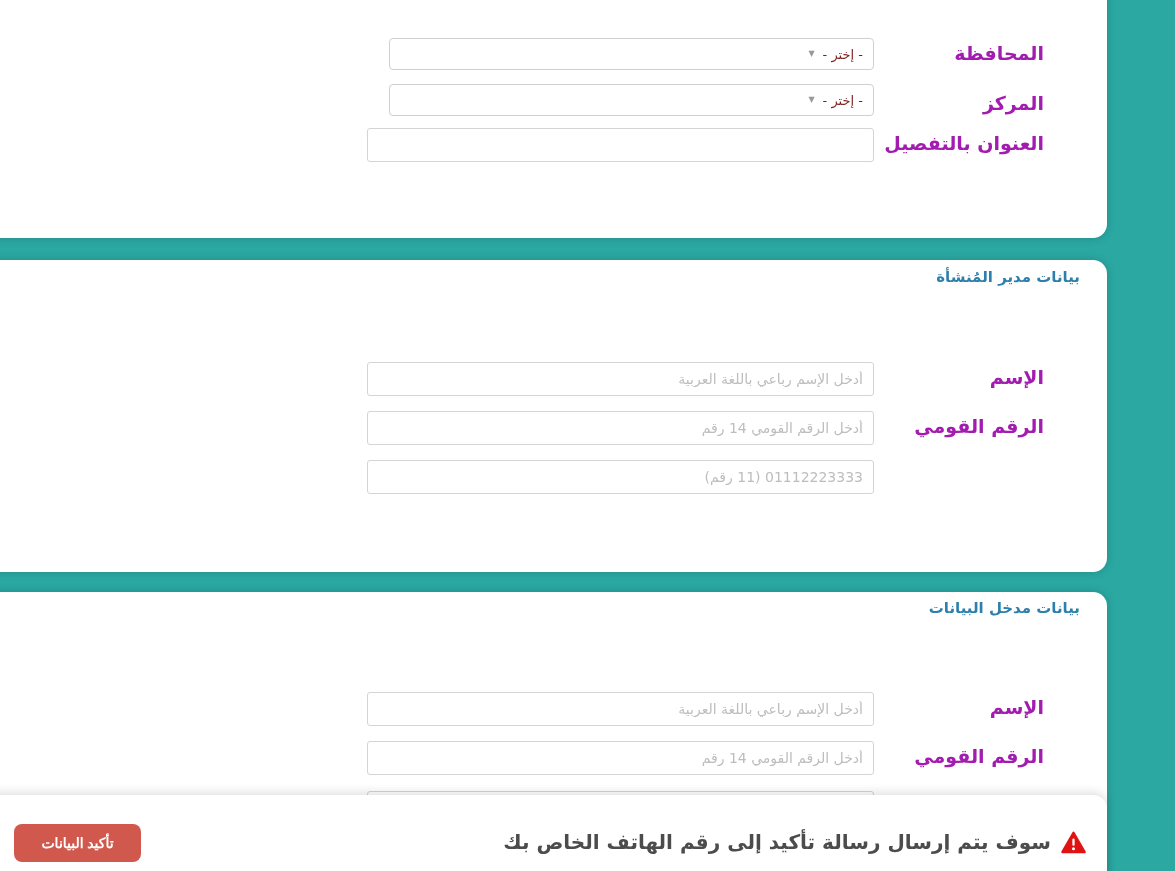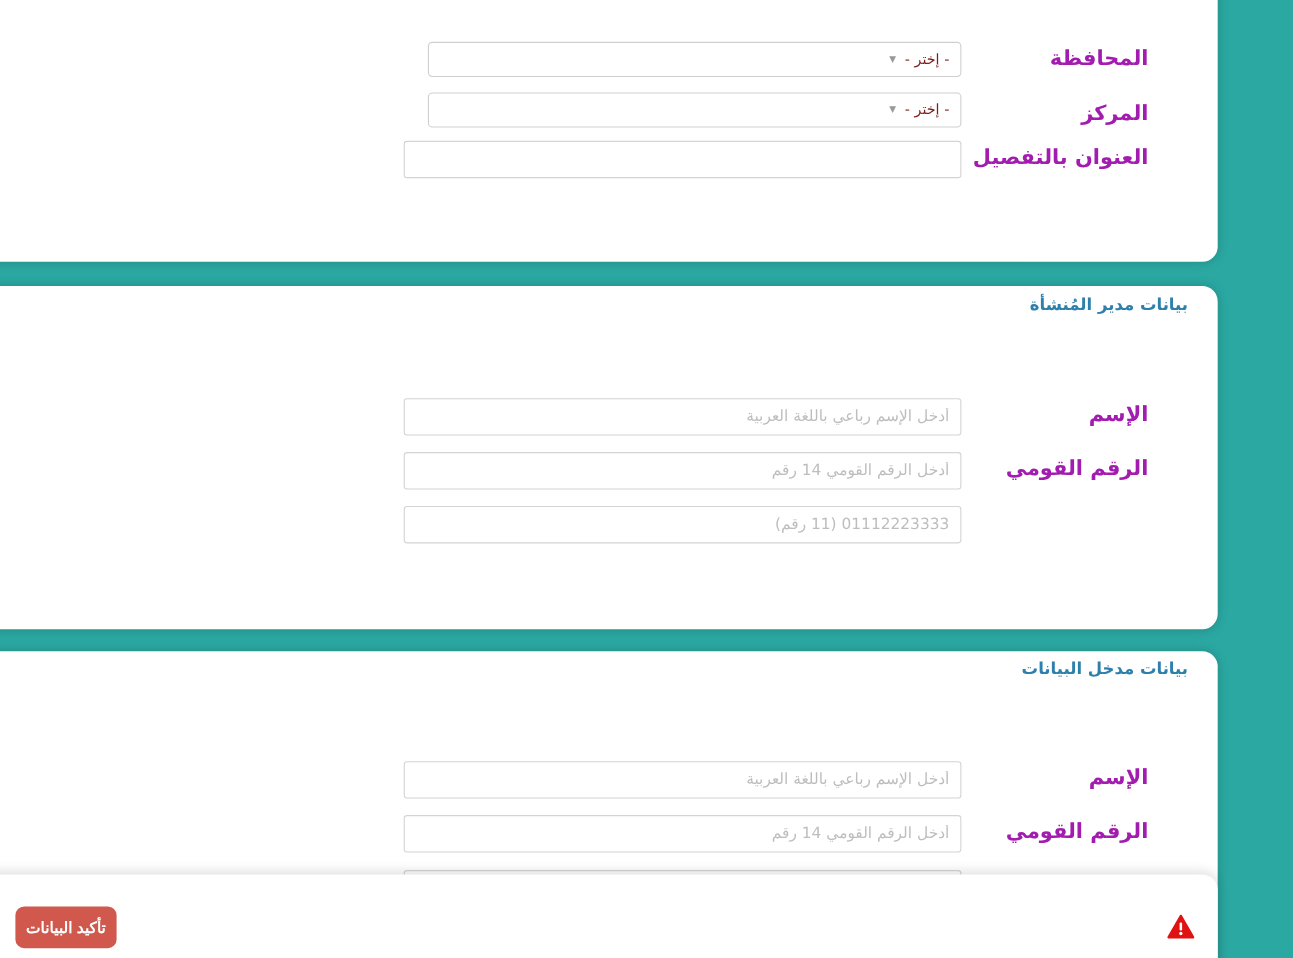--- a/index.html
+++ b/index.html
@@ -81,28 +81,28 @@
     position:absolute;
     left:-30px; top:795px;
     width:1137px; height:110px;
     background:#ffffff;
     border-radius:14px 14px 0 0;
     box-shadow:0 -3px 10px rgba(0,0,0,0.12);
   }
   #confirm-btn{
     position:absolute;
     left:44px; top:29px;
-    width:92px; height:38px;
+    width:127px; height:38px;
     background:#D0584C;
     border:none;
     border-radius:8px;
     color:#fff;
     font-size:14px;
     font-weight:bold;
-    font-family:Liberation Sans, sans-serif;
+    font-family:Liberation Serif, serif;
     cursor:pointer;
   }
   #warning-box{
     position:absolute;
     right:21px; top:30px;
     height:34px;
     display:flex;
     align-items:center;
     direction:rtl;
     gap:10px;
@@ -179,14 +179,15 @@
 <div id="footer-bar">
   <button id="confirm-btn">تأكيد البيانات</button>
   <div id="warning-box">
     <span style="display:flex;align-items:center;">
       <svg width="25" height="23" viewBox="0 0 24 22" aria-hidden="true">
         <path d="M12 1.5 L22.8 20.2 L1.2 20.2 Z" fill="#E01313" stroke="#E01313" stroke-width="2" stroke-linejoin="round"></path>
         <rect x="10.9" y="7.2" width="2.2" height="7" rx="1.1" fill="#ffffff"></rect>
         <circle cx="12" cy="16.9" r="1.45" fill="#ffffff"></circle>
       </svg>
     </span>
+    <span id="warning-text">سوف يتم إرسال رسالة تأكيد إلى رقم الهاتف الخاص بك</span>
   </div>
 </div>
 
 </body></html>

